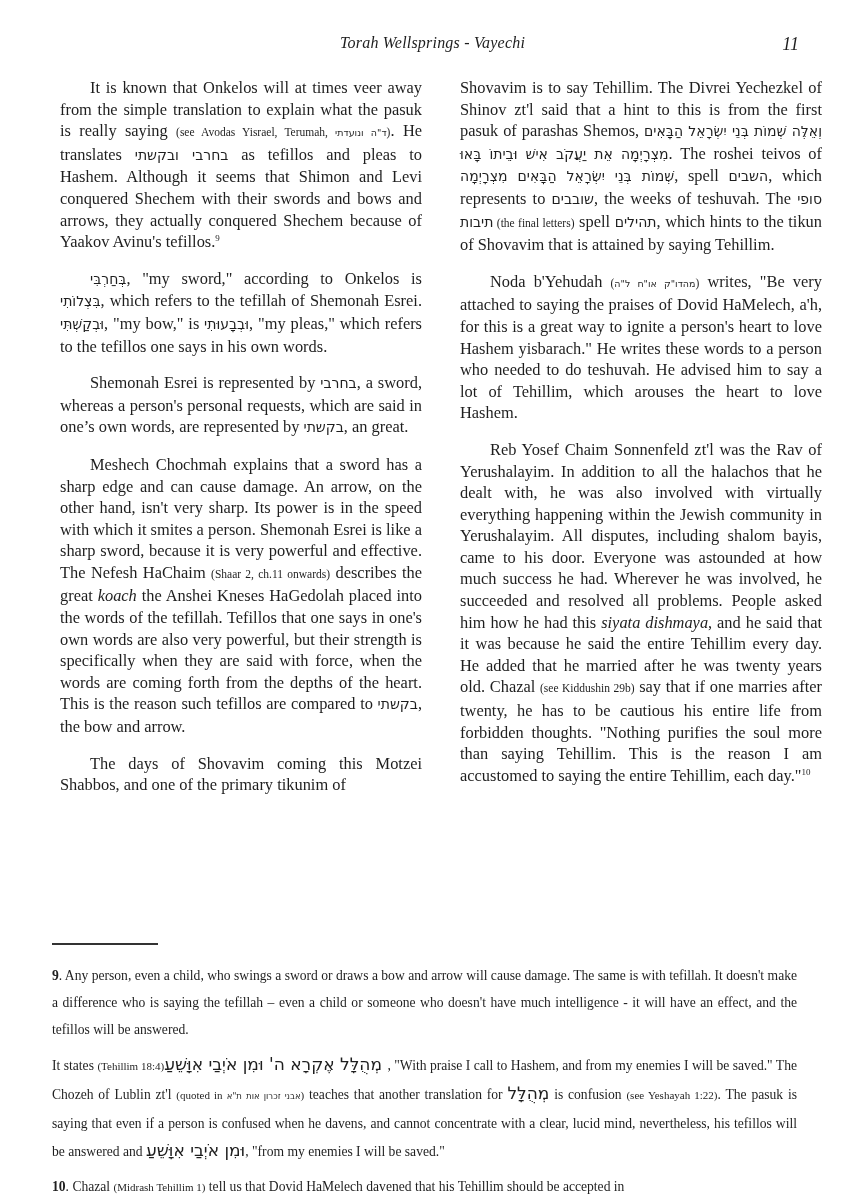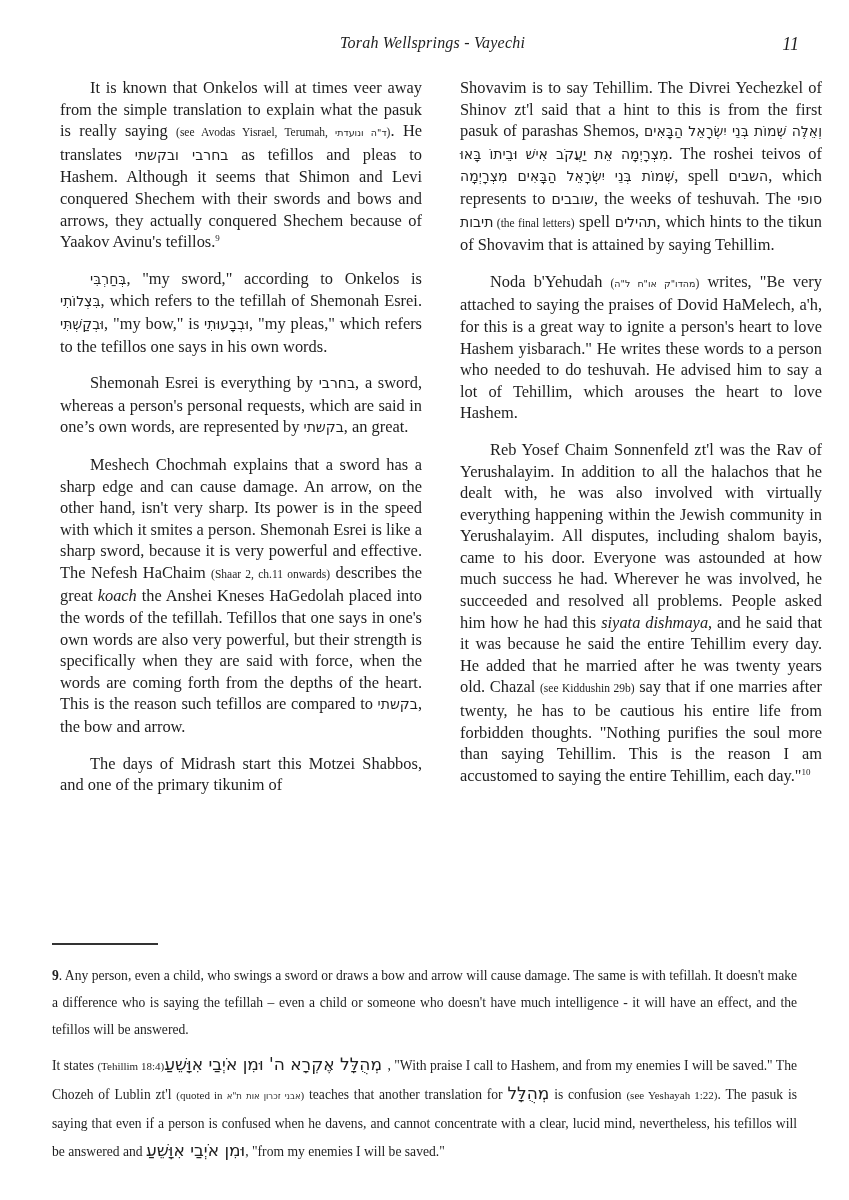--- a/index.html
+++ b/index.html
@@ -32,35 +32,36 @@
 <div class="header serif">
   <div class="running-title">Torah Wellsprings - Vayechi</div>
   <div class="page-number">11</div>
 </div>
 
 <div class="col col-left serif">
   <p class="para"><span>It is known that Onkelos will at times veer away from the simple translation to explain what the pasuk is really saying </span><span class="small"><span>(see Avodas Yisrael, Terumah, </span><span class="heb small">ד"ה ונועדתי</span><span>)</span></span><span>. He translates </span><span class="heb">בחרבי ובקשתי</span><span> as tefillos and pleas to Hashem. Although it seems that Shimon and Levi conquered Shechem with their swords and bows and arrows, they actually conquered Shechem because of Yaakov Avinu's tefillos.</span><sup>9</sup></p>
 
   <p class="para"><span class="heb">בְּחַרְבִּי</span><span>, "my sword," according to Onkelos is </span><span class="heb">בִּצְלוֹתִי</span><span>, which refers to the tefillah of Shemonah Esrei. </span><span class="heb">וּבְקַשְׁתִּי</span><span>, "my bow," is </span><span class="heb">וּבְבָעוּתִי</span><span>, "my pleas," which refers to the tefillos one says in his own words.</span></p>
 
-  <p class="para"><span>Shemonah Esrei is everything by </span><span class="heb">בחרבי</span><span>, a sword, whereas a person's personal requests, which are said in one’s own words, are represented by </span><span class="heb">בקשתי</span><span>, an great.</span></p>
+  <p class="para"><span>Shemonah Esrei is represented by </span><span class="heb">בחרבי</span><span>, a sword, whereas a person's personal requests, which are said in one’s own words, are represented by </span><span class="heb">בקשתי</span><span>, an great.</span></p>
 
   <p class="para"><span>Meshech Chochmah explains that a sword has a sharp edge and can cause damage. An arrow, on the other hand, isn't very sharp. Its power is in the speed with which it smites a person. Shemonah Esrei is like a sharp sword, because it is very powerful and effective. The Nefesh HaChaim </span><span class="small">(Shaar 2, ch.11 onwards)</span><span> describes the great </span><em>koach</em><span> the Anshei Kneses HaGedolah placed into the words of the tefillah. Tefillos that one says in one's own words are also very powerful, but their strength is specifically when they are said with force, when the words are coming forth from the depths of the heart. This is the reason such tefillos are compared to </span><span class="heb">בקשתי</span><span>, the bow and arrow.</span></p>
 
-  <p class="para"><span>The days of Midrash start this Motzei Shabbos, and one of the primary tikunim of</span></p>
+  <p class="para"><span>The days of Shovavim coming this Motzei Shabbos, and one of the primary tikunim of</span></p>
 </div>
 
 <div class="col col-right serif">
   <p class="para cont"><span>Shovavim is to say Tehillim. The Divrei Yechezkel of Shinov zt'l said that a hint to this is from the first pasuk of parashas Shemos, </span><span class="heb">וְאֵלֶּה שְׁמוֹת בְּנֵי יִשְׂרָאֵל הַבָּאִים מִצְרָיְמָה אֵת יַעֲקֹב אִישׁ וּבֵיתוֹ בָּאוּ</span><span>. The roshei teivos of </span><span class="heb">שְׁמוֹת בְּנֵי יִשְׂרָאֵל הַבָּאִים מִצְרָיְמָה</span><span>, spell </span><span class="heb">השבים</span><span>, which represents to </span><span class="heb">שובבים</span><span>, the weeks of teshuvah. The </span><span class="heb">סופי תיבות</span><span class="small"> (the final letters)</span><span> spell </span><span class="heb">תהילים</span><span>, which hints to the tikun of Shovavim that is attained by saying Tehillim.</span></p>
 
   <p class="para"><span>Noda b'Yehudah </span><span class="small"><span>(</span><span class="heb small">מהדו"ק או"ח ל"ה</span><span>)</span></span><span> writes, "Be very attached to saying the praises of Dovid HaMelech, a'h, for this is a great way to ignite a person's heart to love Hashem yisbarach." He writes these words to a person who needed to do teshuvah. He advised him to say a lot of Tehillim, which arouses the heart to love Hashem.</span></p>
 
   <p class="para"><span>Reb Yosef Chaim Sonnenfeld zt'l was the Rav of Yerushalayim. In addition to all the halachos that he dealt with, he was also involved with virtually everything happening within the Jewish community in Yerushalayim. All disputes, including shalom bayis, came to his door. Everyone was astounded at how much success he had. Wherever he was involved, he succeeded and resolved all problems. People asked him how he had this </span><em>siyata dishmaya</em><span>, and he said that it was because he said the entire Tehillim every day. He added that he married after he was twenty years old. Chazal </span><span class="small">(see Kiddushin 29b)</span><span> say that if one marries after twenty, he has to be cautious his entire life from forbidden thoughts. "Nothing purifies the soul more than saying Tehillim. This is the reason I am accustomed to saying the entire Tehillim, each day."</span><sup>10</sup></p>
 </div>
 
 <div class="rule"></div>
 
 <div class="footnotes serif">
   <p class="fn"><span class="fn-num">9</span><span>. Any person, even a child, who swings a sword or draws a bow and arrow will cause damage. The same is with tefillah. It doesn't make a difference who is saying the tefillah – even a child or someone who doesn't have much intelligence - it will have an effect, and the tefillos will be answered.</span></p>
 
   <p class="fn"><span>It states </span><span class="small">(Tehillim 18:4)</span><span class="heb"> מְהֻלָּל אֶקְרָא ה' וּמִן אֹיְבַי אִוָּשֵׁעַ</span><span>, "With praise I call to Hashem, and from my enemies I will be saved." The Chozeh of Lublin zt'l </span><span class="small"><span>(quoted in </span><span class="heb small">אבני זכרון אות ת"א</span><span>)</span></span><span> teaches that another translation for </span><span class="heb">מְהֻלָּל</span><span> is confusion </span><span class="small">(see Yeshayah 1:22)</span><span>. The pasuk is saying that even if a person is confused when he davens, and cannot concentrate with a clear, lucid mind, nevertheless, his tefillos will be answered and </span><span class="heb">וּמִן אֹיְבַי אִוָּשֵׁעַ</span><span>, "from my enemies I will be saved."</span></p>
 
+  <p class="fn"><span class="fn-num">10</span><span>. Chazal </span><span class="small">(Midrash Tehillim 1)</span><span> tell us that Dovid HaMelech davened that his Tehillim should be accepted in</span></p>
 </div>
 
 </body></html>

